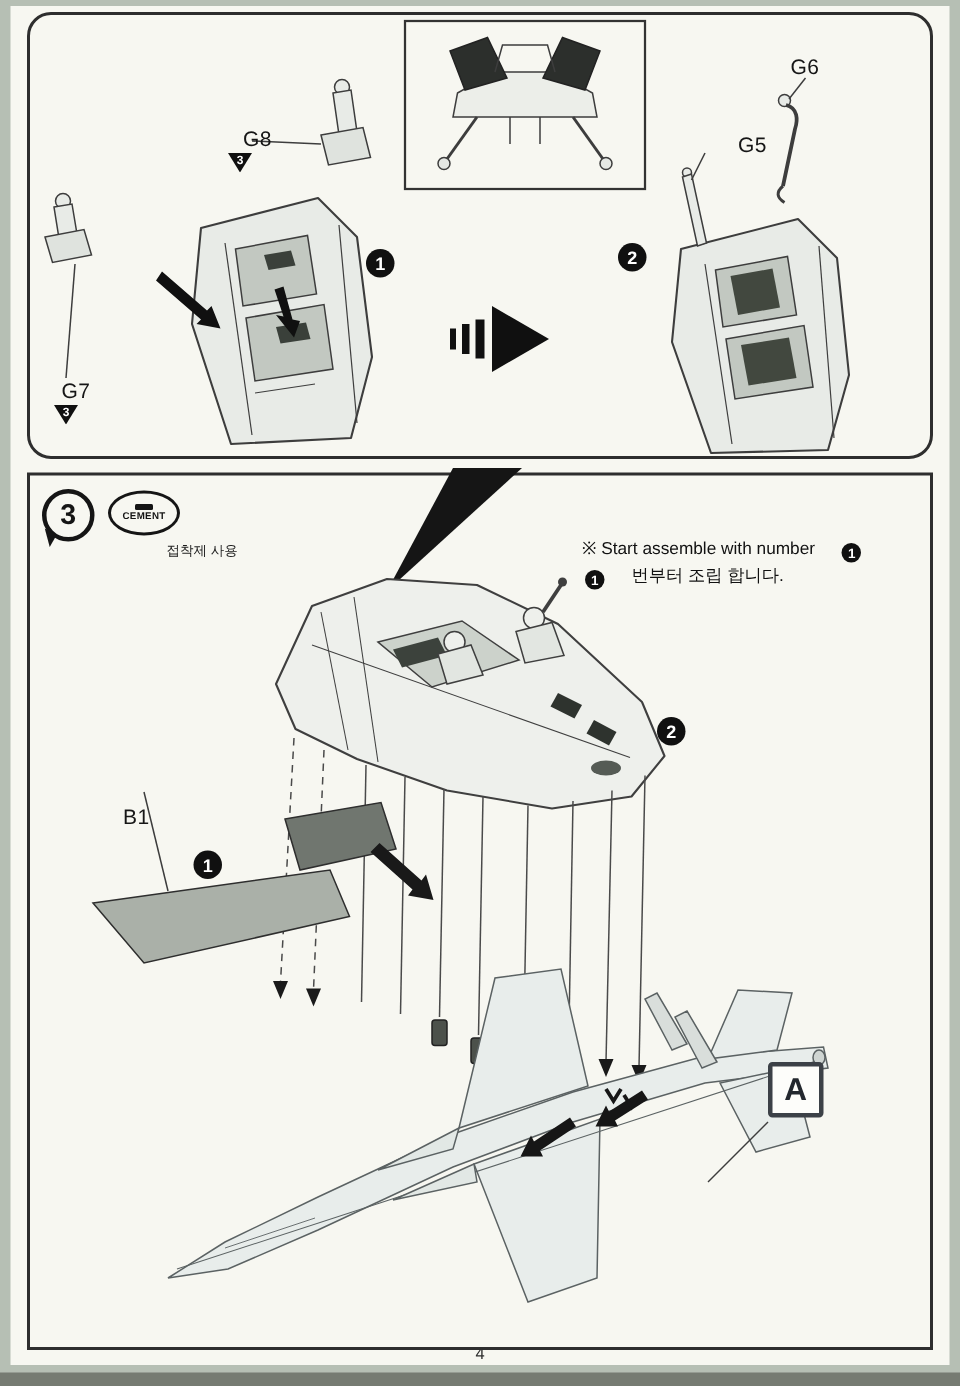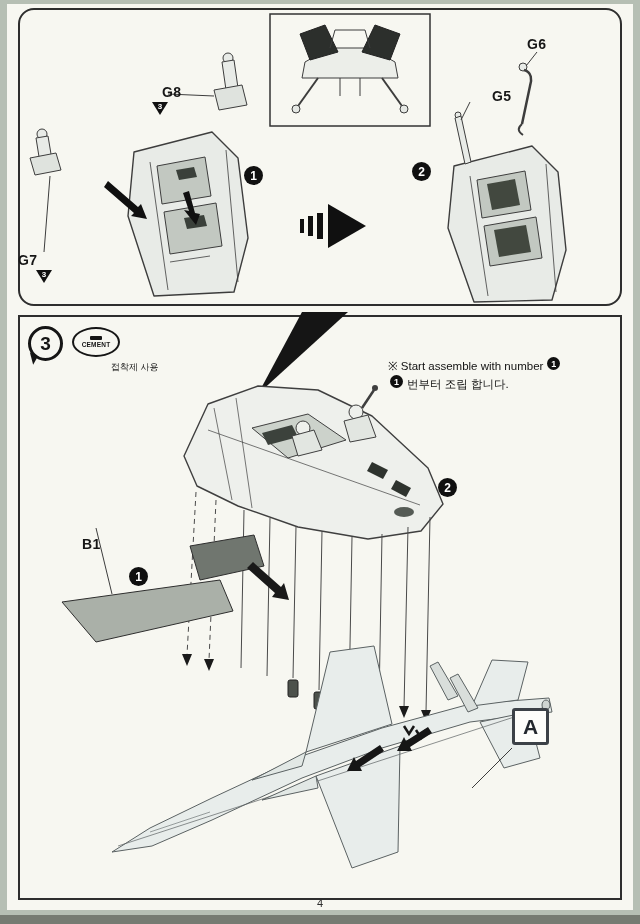--- a/index.html
+++ b/index.html
@@ -10,21 +10,21 @@
   .paper { position:absolute; left:7px; top:4px; width:626px; height:906px;
            background:#f7f7f1; }
   .bottom-band { position:absolute; left:0; bottom:0; width:640px; height:9px;
            background:#767b72; }
   .panel-top { position:absolute; left:18px; top:8px; width:604px; height:298px;
            border:2px solid #2e2e2e; border-radius:16px; }
   .panel-main { position:absolute; left:18px; top:315px; width:604px; height:585px;
            border:2px solid #2e2e2e; }
   svg.art { position:absolute; left:0; top:0; width:640px; height:924px; }
 
-  .lbl { position:absolute; font-weight:bold; font-size:14px; color:#161616;
+  .lbl { position:absolute; font-weight:normal; font-size:14px; color:#161616;
          letter-spacing:.3px; }
   .glue-tri { position:absolute; width:16px; height:13px; background:#101010;
          clip-path:polygon(0 0,100% 0,50% 100%); color:#fff; font-size:8px;
          font-weight:bold; text-align:center; line-height:9px; }
   .seq-badge { position:absolute; width:19px; height:19px; border-radius:50%;
          background:#101010; color:#fff; font-size:12px; font-weight:bold;
          display:flex; align-items:center; justify-content:center; }
   .step-circle { position:absolute; left:28px; top:326px; width:35px; height:35px;
          border:3px solid #151515; border-radius:50%; background:#f7f7f1;
          display:flex; align-items:center; justify-content:center;
@@ -37,21 +37,21 @@
          display:flex; flex-direction:column; align-items:center;
          justify-content:center; }
   .cement-tube { width:12px; height:4px; background:#151515; border-radius:1px;
          margin-bottom:1px; }
   .cement-word { font-size:6.5px; font-weight:bold; color:#151515;
          letter-spacing:.2px; }
   .cement-caption { position:absolute; left:63px; top:361px; font-size:9px;
          color:#1c1c1c;margin-left:48px; }
   .note { position:absolute; left:388px; top:357px; font-size:11.5px;
          color:#111; line-height:18px; }
-  .note .row { display:flex; align-items:flex-start; gap:4px; }
+  .note .row { display:flex; align-items:flex-end; gap:18px; }
   .note .row.indent { padding-left:2px; }
   .inline-badge { display:inline-flex; width:13px; height:13px; border-radius:50%;
          background:#101010; color:#fff; font-size:9px; font-weight:bold;
          align-items:center; justify-content:center; flex:0 0 auto; }
   .variant-badge { position:absolute; left:512px; top:708px; width:37px; height:37px;
          background:#fdfdfa; border:3px solid #3c4147; border-radius:3px;
          display:flex; align-items:center; justify-content:center;
          font-size:21px; font-weight:bold; color:#23282e; }
   .page-num { position:absolute; left:0; top:897px; width:640px;
          text-align:center; font-size:11px; color:#2e2e2e; }
@@ -204,21 +204,21 @@
       <polygon points="432,733 410,747 412,751 397,751 404,737 406,741 428,727"></polygon>
       <path d="M404,726 l5,8 5,-8" fill="none" stroke="#161616" stroke-width="2.5"></path>
       <path d="M416,730 l5,8 5,-8" fill="none" stroke="#161616" stroke-width="2.5"></path>
     </g>
     <line x1="512" y1="748" x2="472" y2="788" stroke="#3d3d3d" stroke-width="1"></line>
   </svg>
 
   <span class="lbl" style="left:162px; top:84px;">G8</span>
   <span class="glue-tri" style="left:152px; top:102px;">3</span>
 
-  <span class="lbl" style="left:18px; top:252px;">G7</span>
+  <span class="lbl" style="left:41px; top:252px;">G7</span>
   <span class="glue-tri" style="left:36px; top:270px;">3</span>
 
   <span class="lbl" style="left:492px; top:88px;">G5</span>
   <span class="lbl" style="left:527px; top:36px;">G6</span>
 
   <span class="seq-badge" style="left:244px; top:166px;">1</span>
   <span class="seq-badge" style="left:412px; top:162px;">2</span>
 
   <div class="step-circle">3</div>
 

